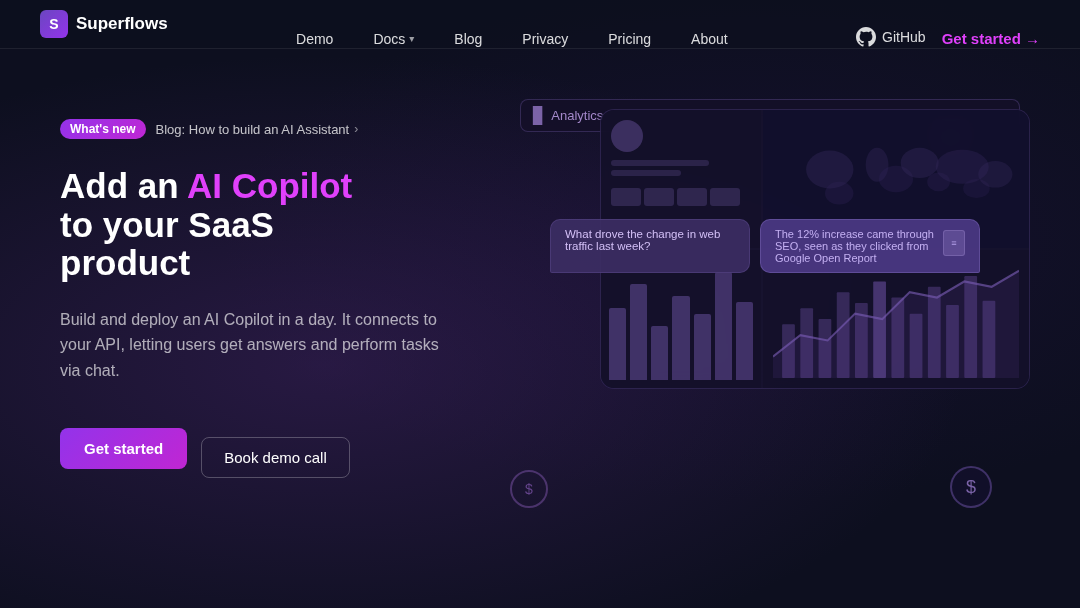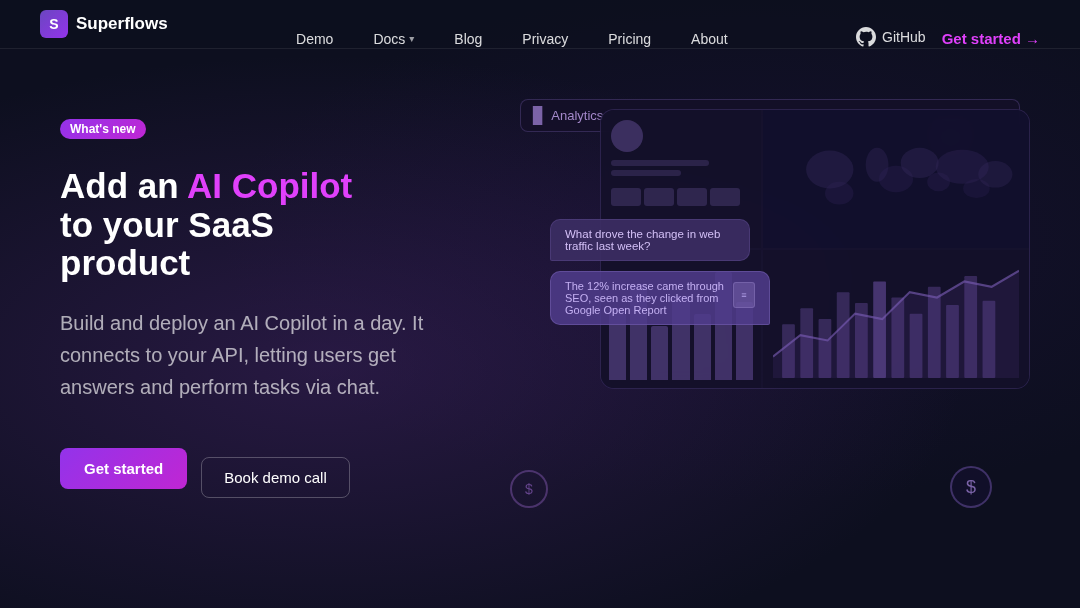--- a/index.html
+++ b/index.html
@@ -171,21 +171,21 @@
       line-height: 1.1;
       margin-bottom: 24px;
       color: #fff;
     }
 
     .hero-title .highlight {
       color: #e040fb;
     }
 
     .hero-description {
-      font-size: 20px;
+      font-size: 16px;
       line-height: 1.6;
       color: rgba(255,255,255,0.65);
       margin-bottom: 36px;
       max-width: 380px;
     }
 
     .hero-buttons {
       display: flex;
       gap: 14px;
       align-items: center;
@@ -360,21 +360,20 @@
       position: relative;
       overflow: hidden;
     }
 
     
     .chat-bubbles {
       position: absolute;
       top: 120px;
       left: 30px;
       display: flex;
-      flex-direction: column;
       gap: 10px;
     }
 
     .chat-bubble-user {
       background: rgba(60, 45, 100, 0.9);
       border: 1px solid rgba(100, 80, 150, 0.4);
       border-radius: 10px 10px 10px 2px;
       padding: 8px 14px;
       font-size: 11.5px;
       color: rgba(220, 200, 255, 0.95);
@@ -458,20 +457,24 @@
     <div class="get-started-btn-nav">Get started →</div>
   </div>
 </nav>
 
 <section class="hero">
 
   <div class="hero-left">
 
     <div class="badge-row">
       <span class="whats-new-badge">What's new</span>
+      <div class="blog-link">
+        <span>Blog: How to build an AI Assistant</span>
+        <span class="chevron-right">›</span>
+      </div>
     </div>
 
     <h1 class="hero-title">
       <span>Add an </span><span class="highlight">AI Copilot</span><br>
       to your SaaS<br>product
     </h1>
 
     <p class="hero-description">Build and deploy an AI Copilot in a day. It connects to your API, letting users get answers and perform tasks via chat.</p>
 
     <div class="hero-buttons">

